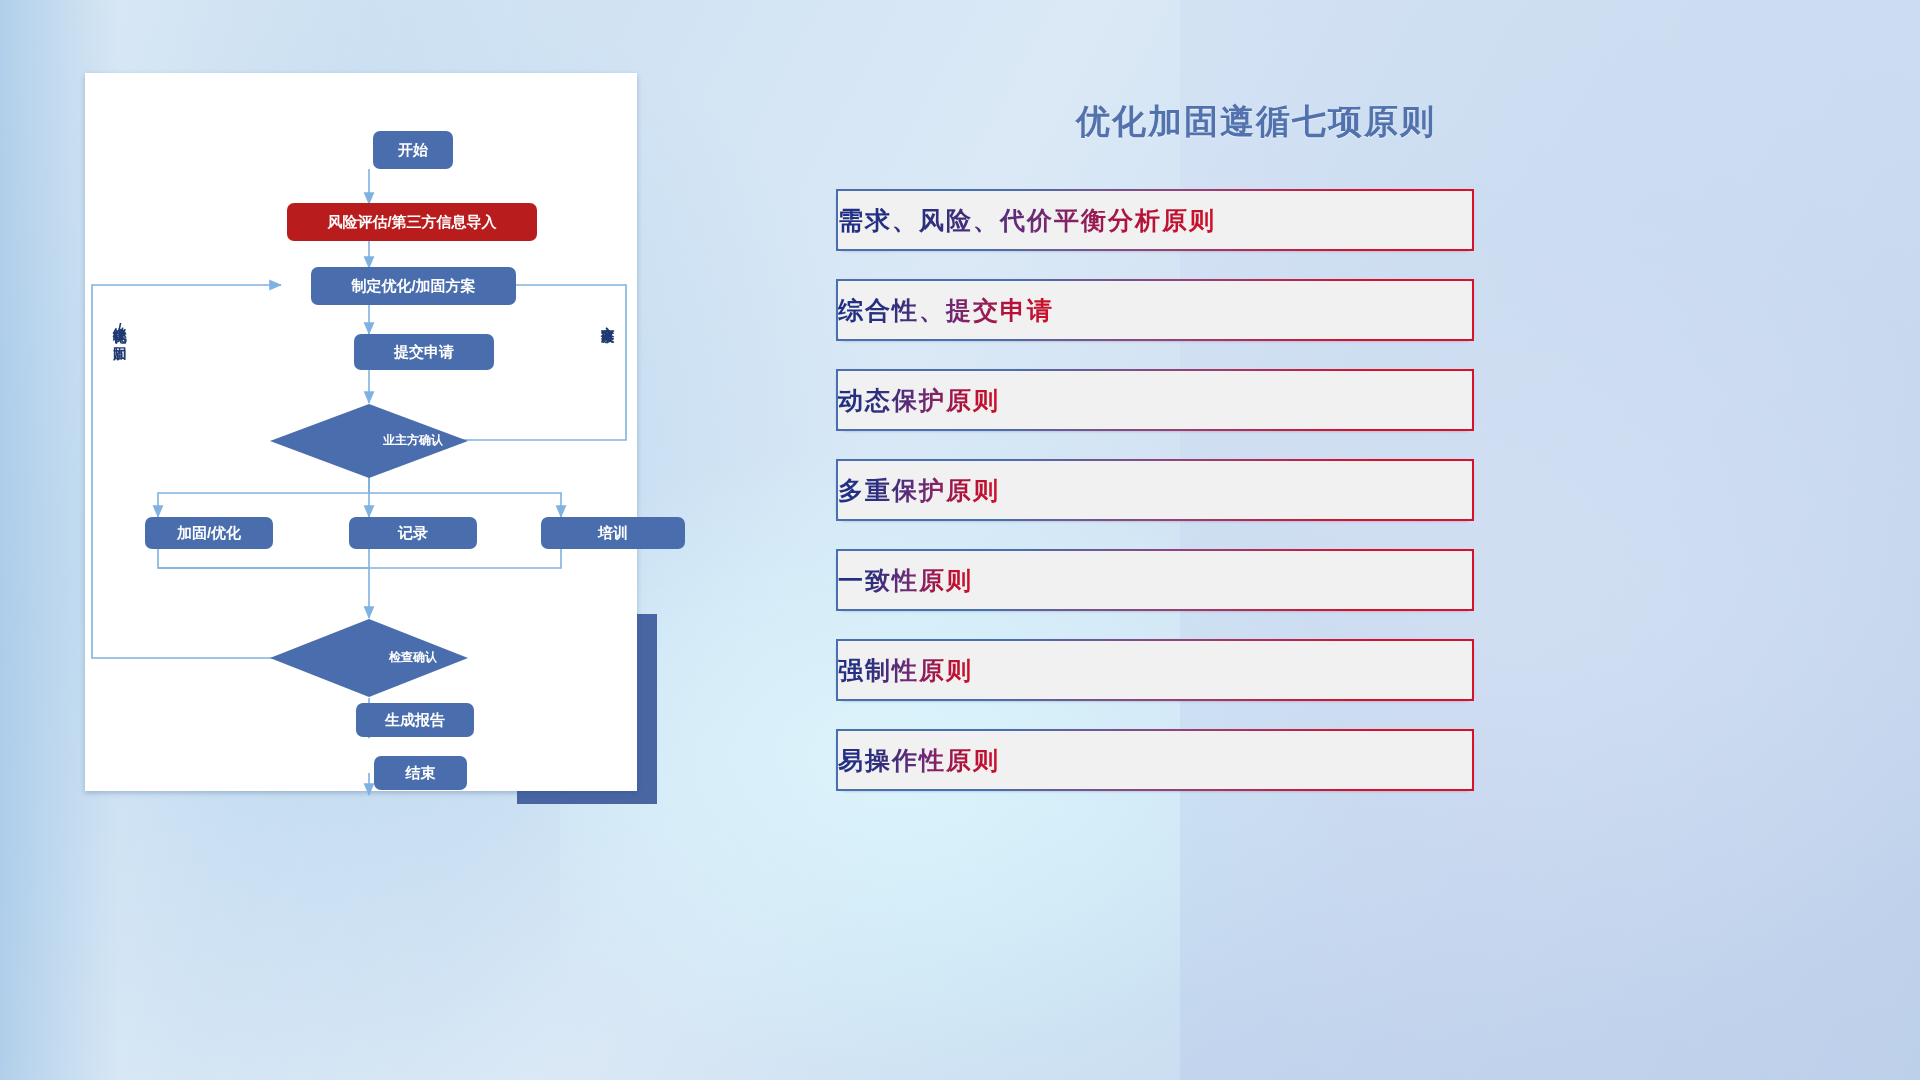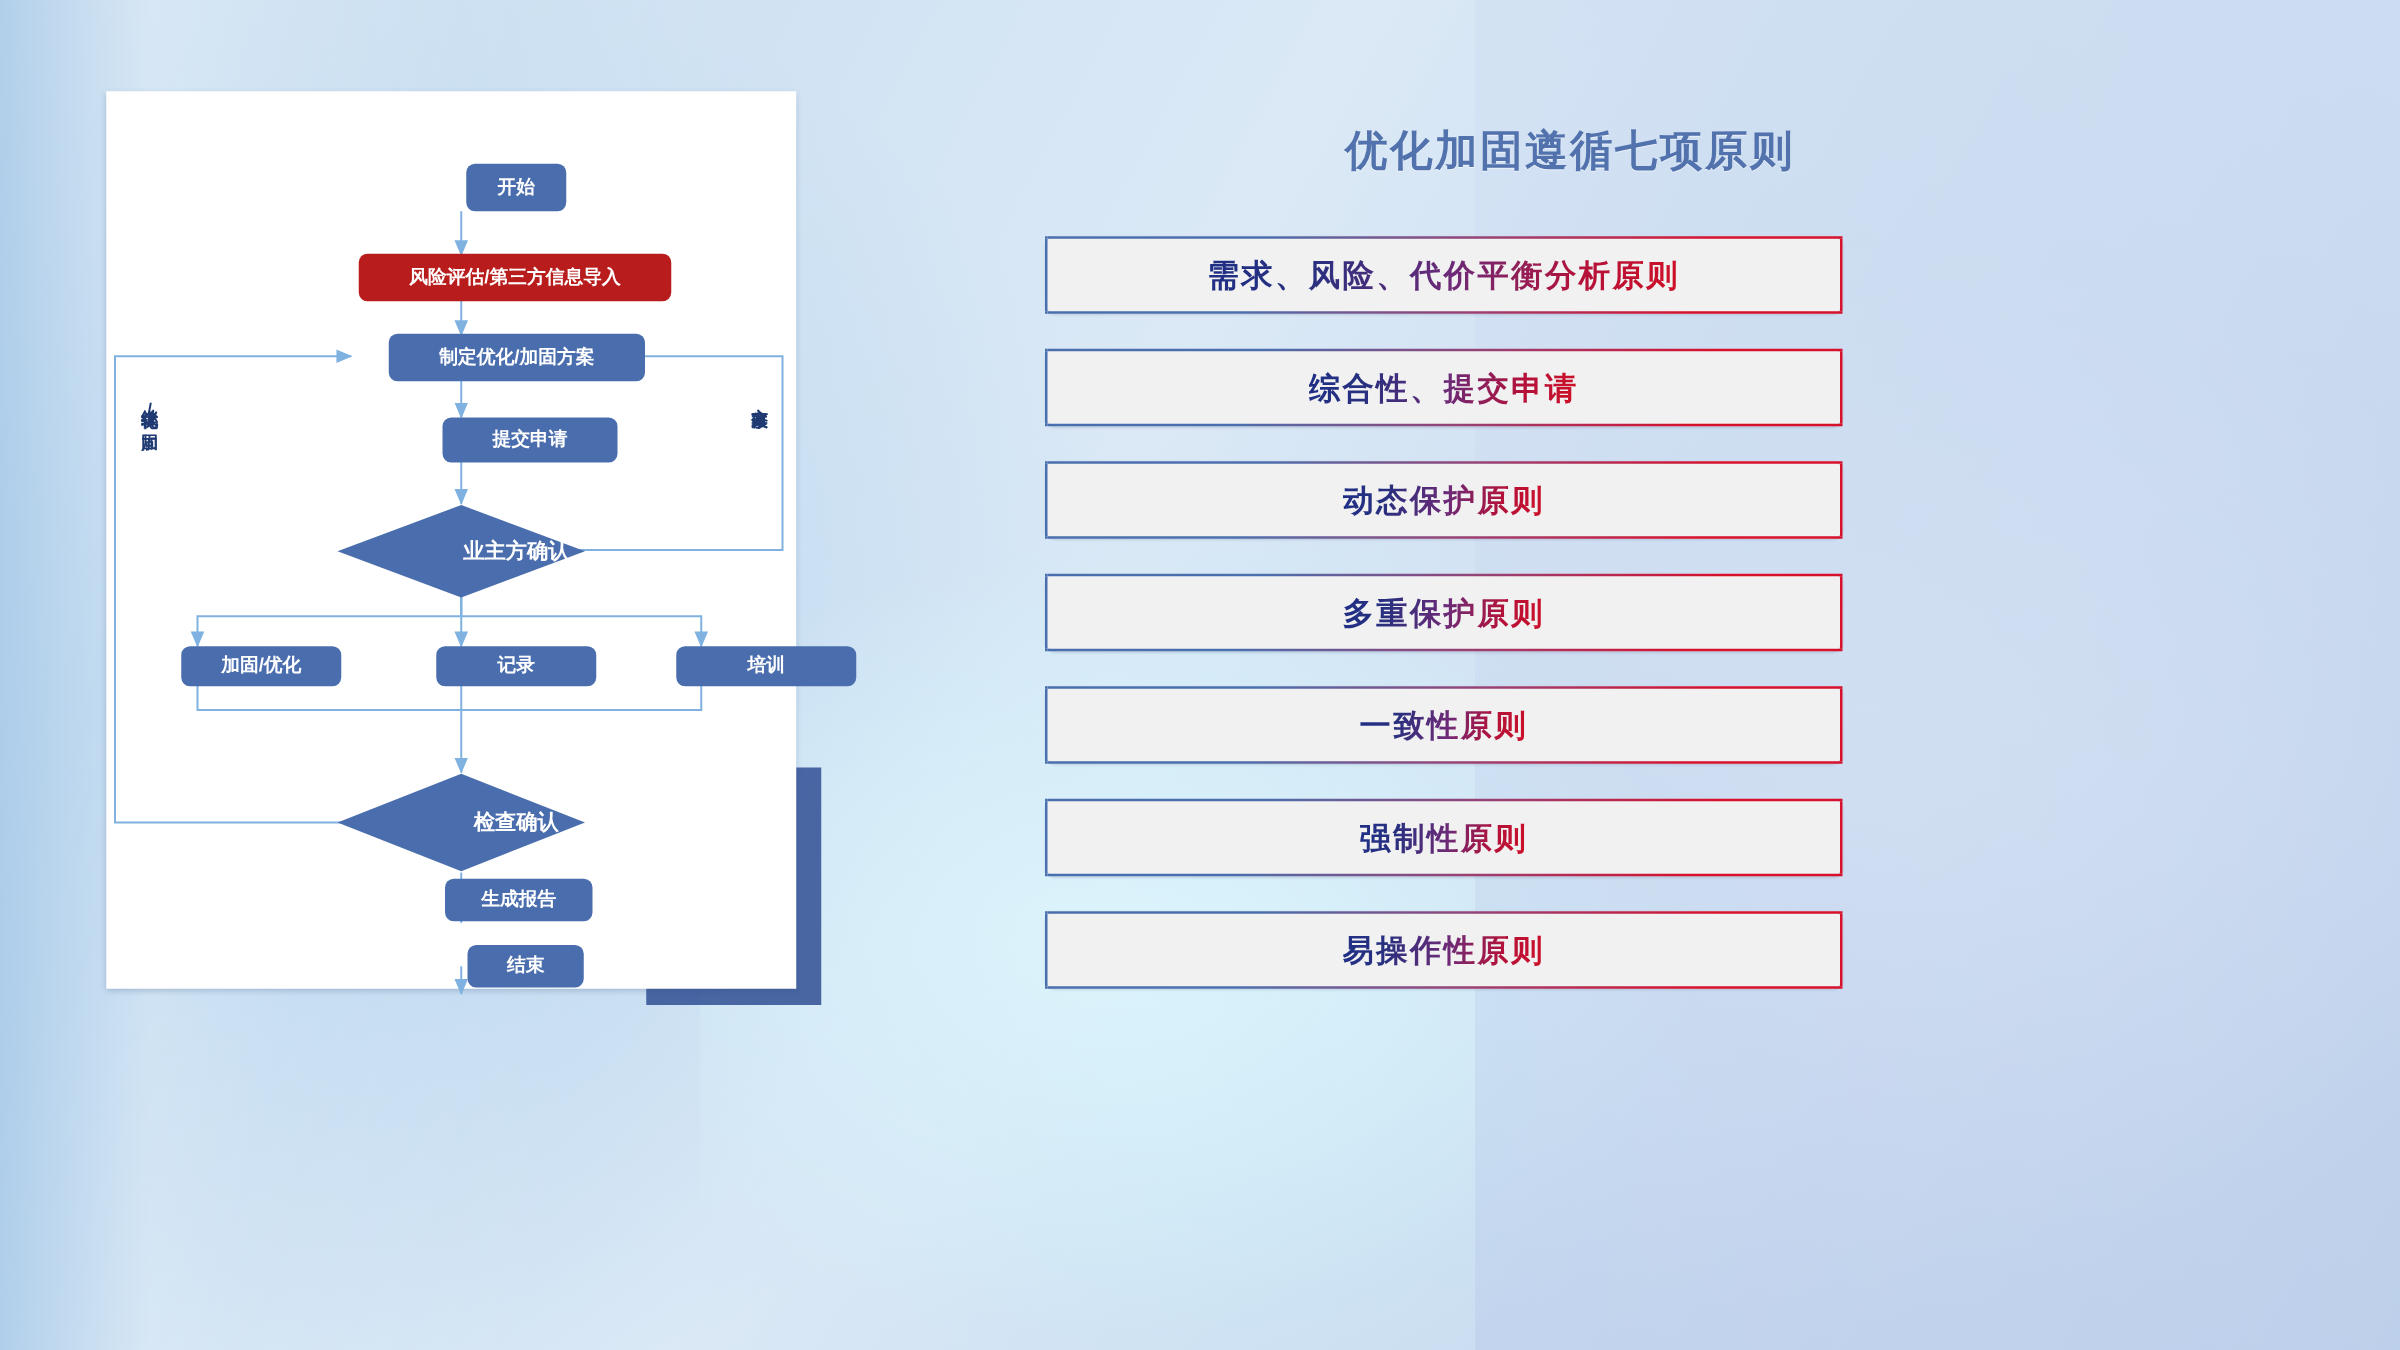--- a/index.html
+++ b/index.html
@@ -30,21 +30,21 @@
   #flow-card{position:absolute;left:0;top:0;width:552px;height:718px;background:#ffffff;
      box-shadow:0 2px 5px rgba(40,70,120,.28);}
   #flow-svg{position:absolute;left:0;top:0;}
 
   .node-label{
     font-size:15px;font-weight:bold;color:#ffffff;
     display:flex;align-items:center;justify-content:center;
     text-align:center;line-height:1.15;
     position:absolute;pointer-events:none;margin-left:44px;
   }
-  .dia-label{ font-size:17px; }
+  .dia-label{ font-size:12px; }
   .vlabel{
     position:absolute;font-size:13.5px;font-weight:bold;color:#1f3a73;
     writing-mode:vertical-rl;text-orientation:upright;letter-spacing:1px;line-height:1.05;
   }
 
   
   #right-panel{position:absolute;left:836px;top:0;width:1000px;height:1080px;}
   #deck-title{
     position:absolute;left:100px;top:92px;width:640px;height:58px;
     font-size:34px;font-weight:bold;color:#5272ad;letter-spacing:2px;
@@ -54,21 +54,21 @@
   #cards{position:absolute;left:0;top:189px;width:640px;}
   .pcard{
     position:relative;width:638px;height:62px;margin-bottom:28px;
     background:#f1f1f1;border-radius:9px;
     border-top:2.2px solid #4a6fae;
     border-left:2.2px solid;
     border-right:2.2px solid;
     border-bottom:2.4px solid #d7102c;
     border-image:linear-gradient(110deg,#4a6fae 0%,#4a6fae 26%,#9a3f72 55%,#d7102c 82%,#d7102c 100%) 1 stretch;
     border-radius:9px;
-    display:flex;align-items:center;justify-content:center;
+    display:flex;align-items:center;
     box-shadow:0 1px 2px rgba(60,80,120,.18);
   }
   .pcard-text{
     font-size:25px;font-weight:bold;letter-spacing:2px;
     background:linear-gradient(100deg,#1f2f86 0%,#28307f 22%,#6d2a77 52%,#b3123a 78%,#cf0f26 100%);
     -webkit-background-clip:text;background-clip:text;
     -webkit-text-fill-color:transparent;color:#7a2160;
     white-space:nowrap;
   }
 </style>

